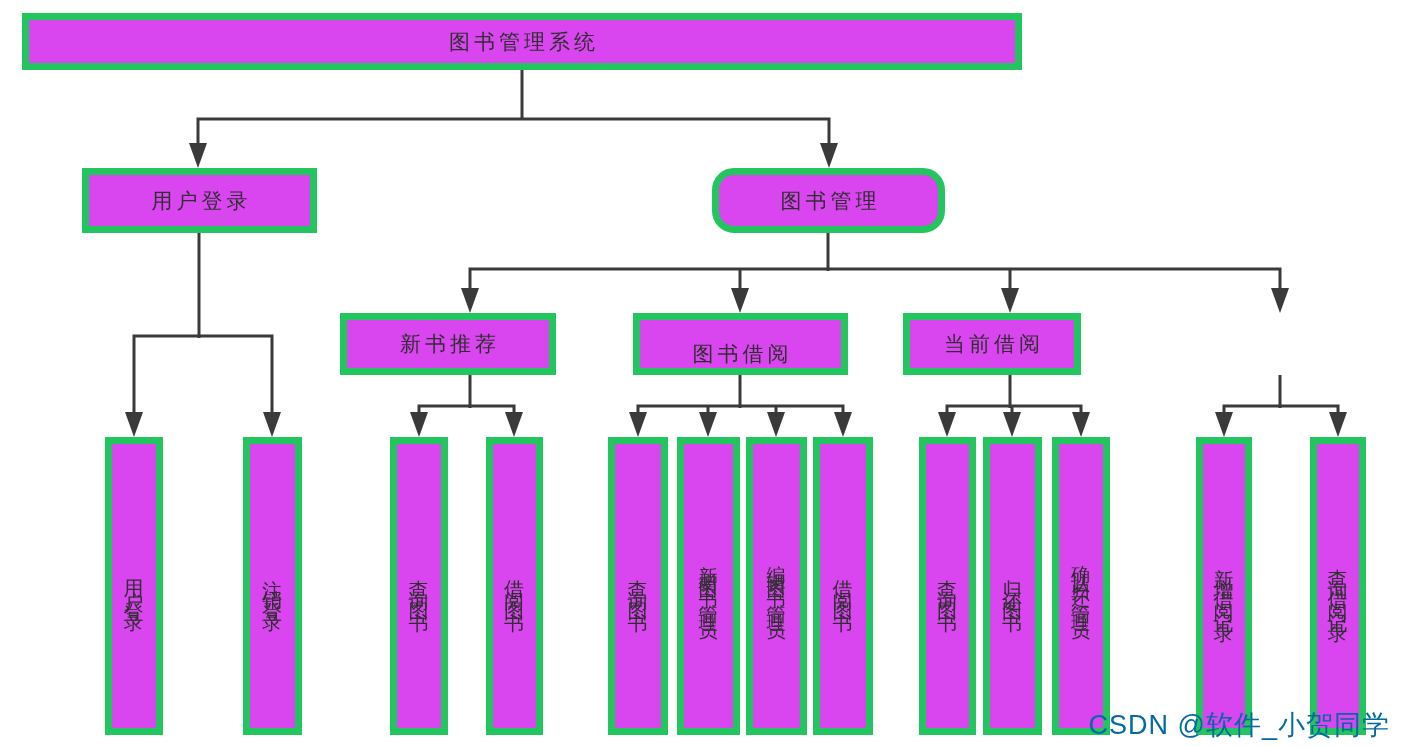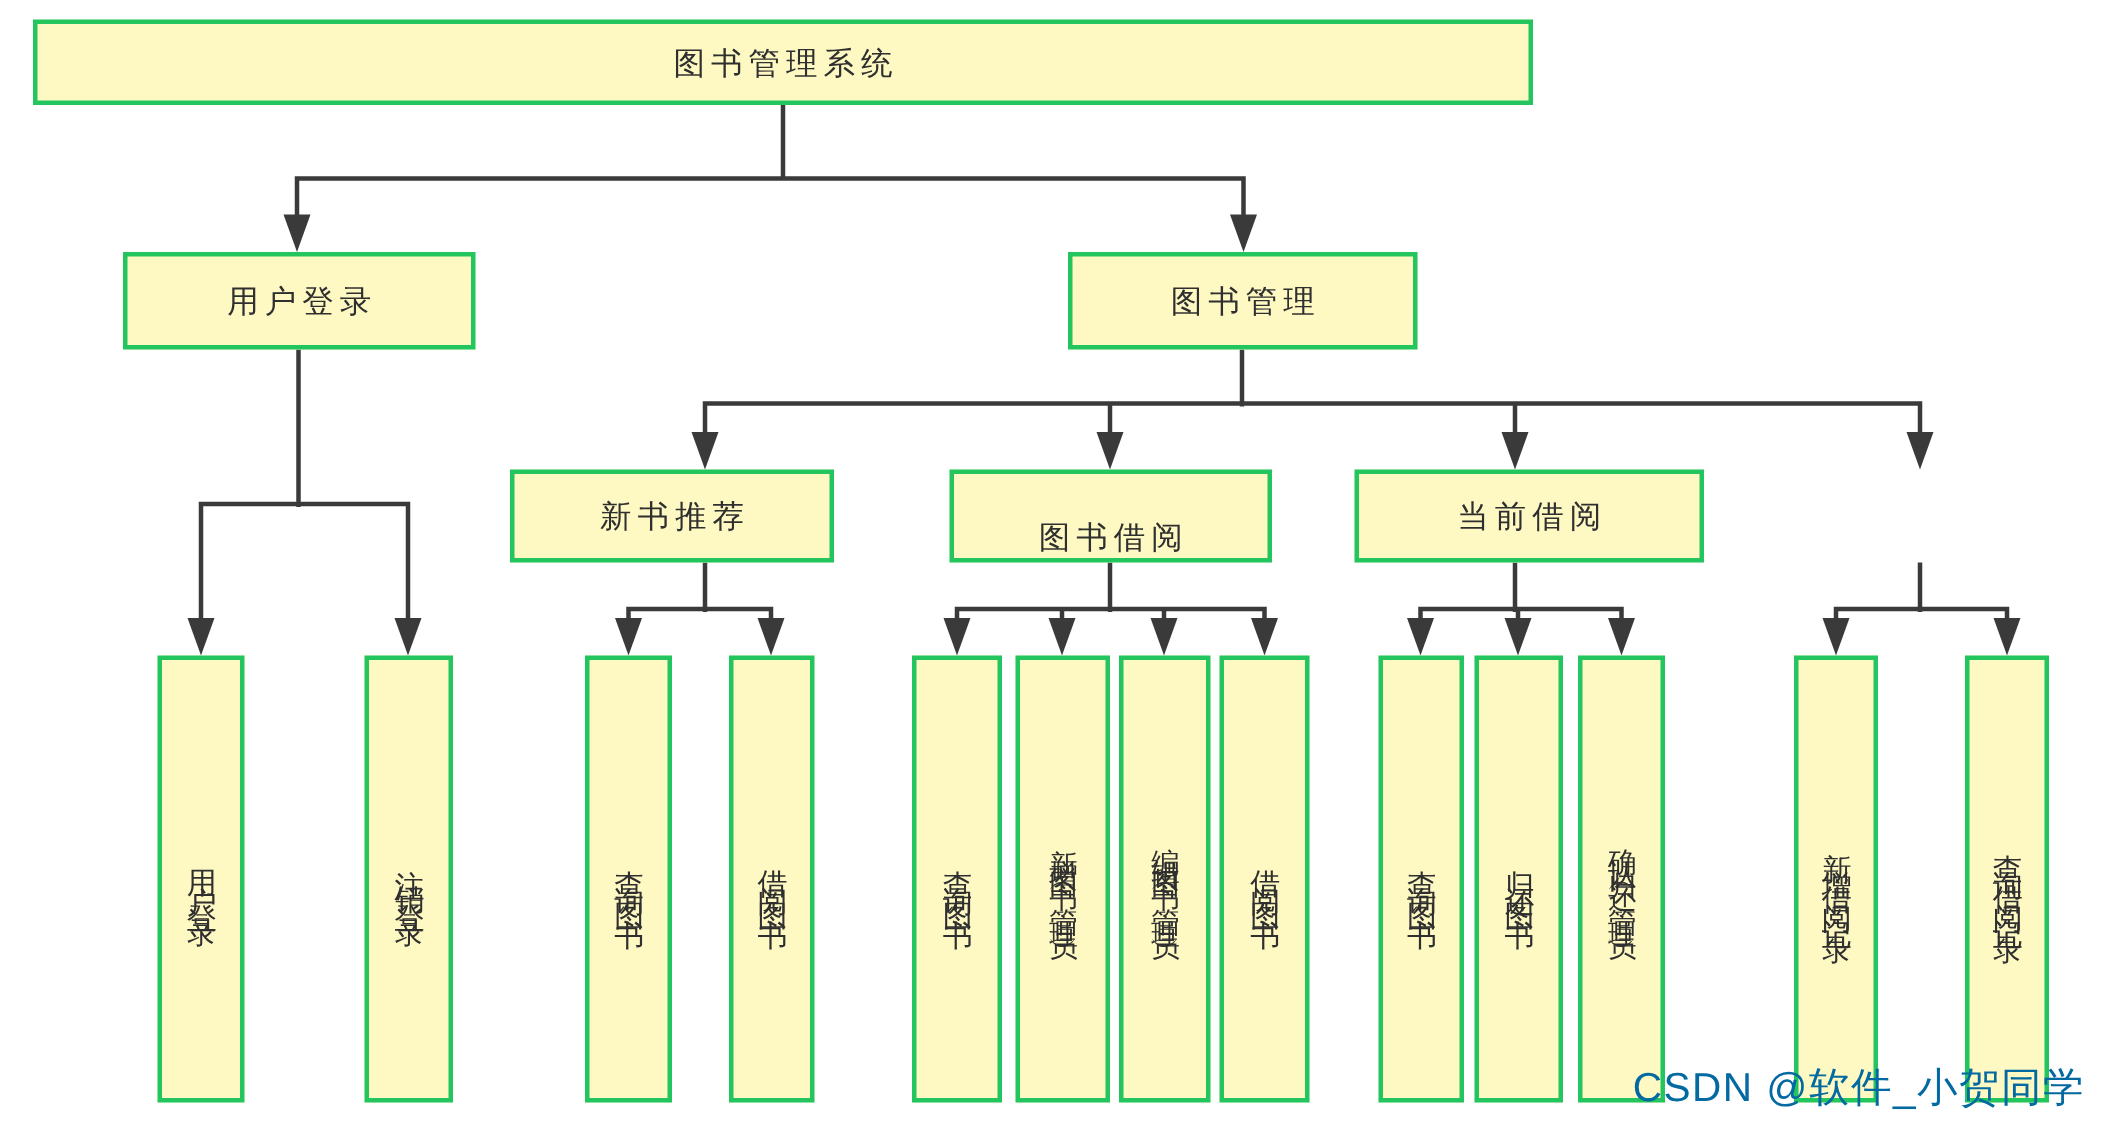--- a/index.html
+++ b/index.html
@@ -12,22 +12,22 @@
     overflow: hidden;
   }
   #connector-layer {
     position: absolute;
     left: 0; top: 0;
     width: 1405px; height: 747px;
   }
   .box {
     position: absolute;
     box-sizing: border-box;
-    border: 3px solid #22c55e;
-    background: #fef9c3;
+    border: 7px solid #22c55e;
+    background: #d946ef;
     display: flex;
     align-items: center;
     justify-content: center;
     color: #2f2f2f;
   }
   .h-box {
     font-size: 21px;
     letter-spacing: 4px;
     text-indent: 4px;
     white-space: nowrap;
@@ -117,31 +117,31 @@
     </g>
   </svg>
 
   <div class="box h-box" style="left:22px; top:13px; width:1000px; height:57px;">
     <span>图书管理系统</span>
   </div>
 
   <div class="box h-box" style="left:82px; top:168px; width:235px; height:65px;">
     <span>用户登录</span>
   </div>
-  <div class="box h-box" style="left:712px; top:168px; width:233px; height:65px;">
+  <div class="box h-box" style="left:712px; top:168px; width:233px; height:65px;border-radius:22px;">
     <span>图书管理</span>
   </div>
 
   <div class="box h-box" style="left:340px; top:313px; width:216px; height:62px;">
     <span>新书推荐</span>
   </div>
   <div class="box h-box" style="left:633px; top:313px; width:215px; height:62px;align-items:flex-end;">
     <span>图书借阅</span>
   </div>
-  <div class="box h-box" style="left:903px; top:313px; width:233px; height:62px;">
+  <div class="box h-box" style="left:903px; top:313px; width:178px; height:62px;">
     <span>当前借阅</span>
   </div>
 
   <div class="box v-box" style="left:105px; top:437px; width:58px; height:298px;">
     <span>用户登录</span>
   </div>
   <div class="box v-box" style="left:243px; top:437px; width:59px; height:298px;">
     <span>注销登录</span>
   </div>
 

